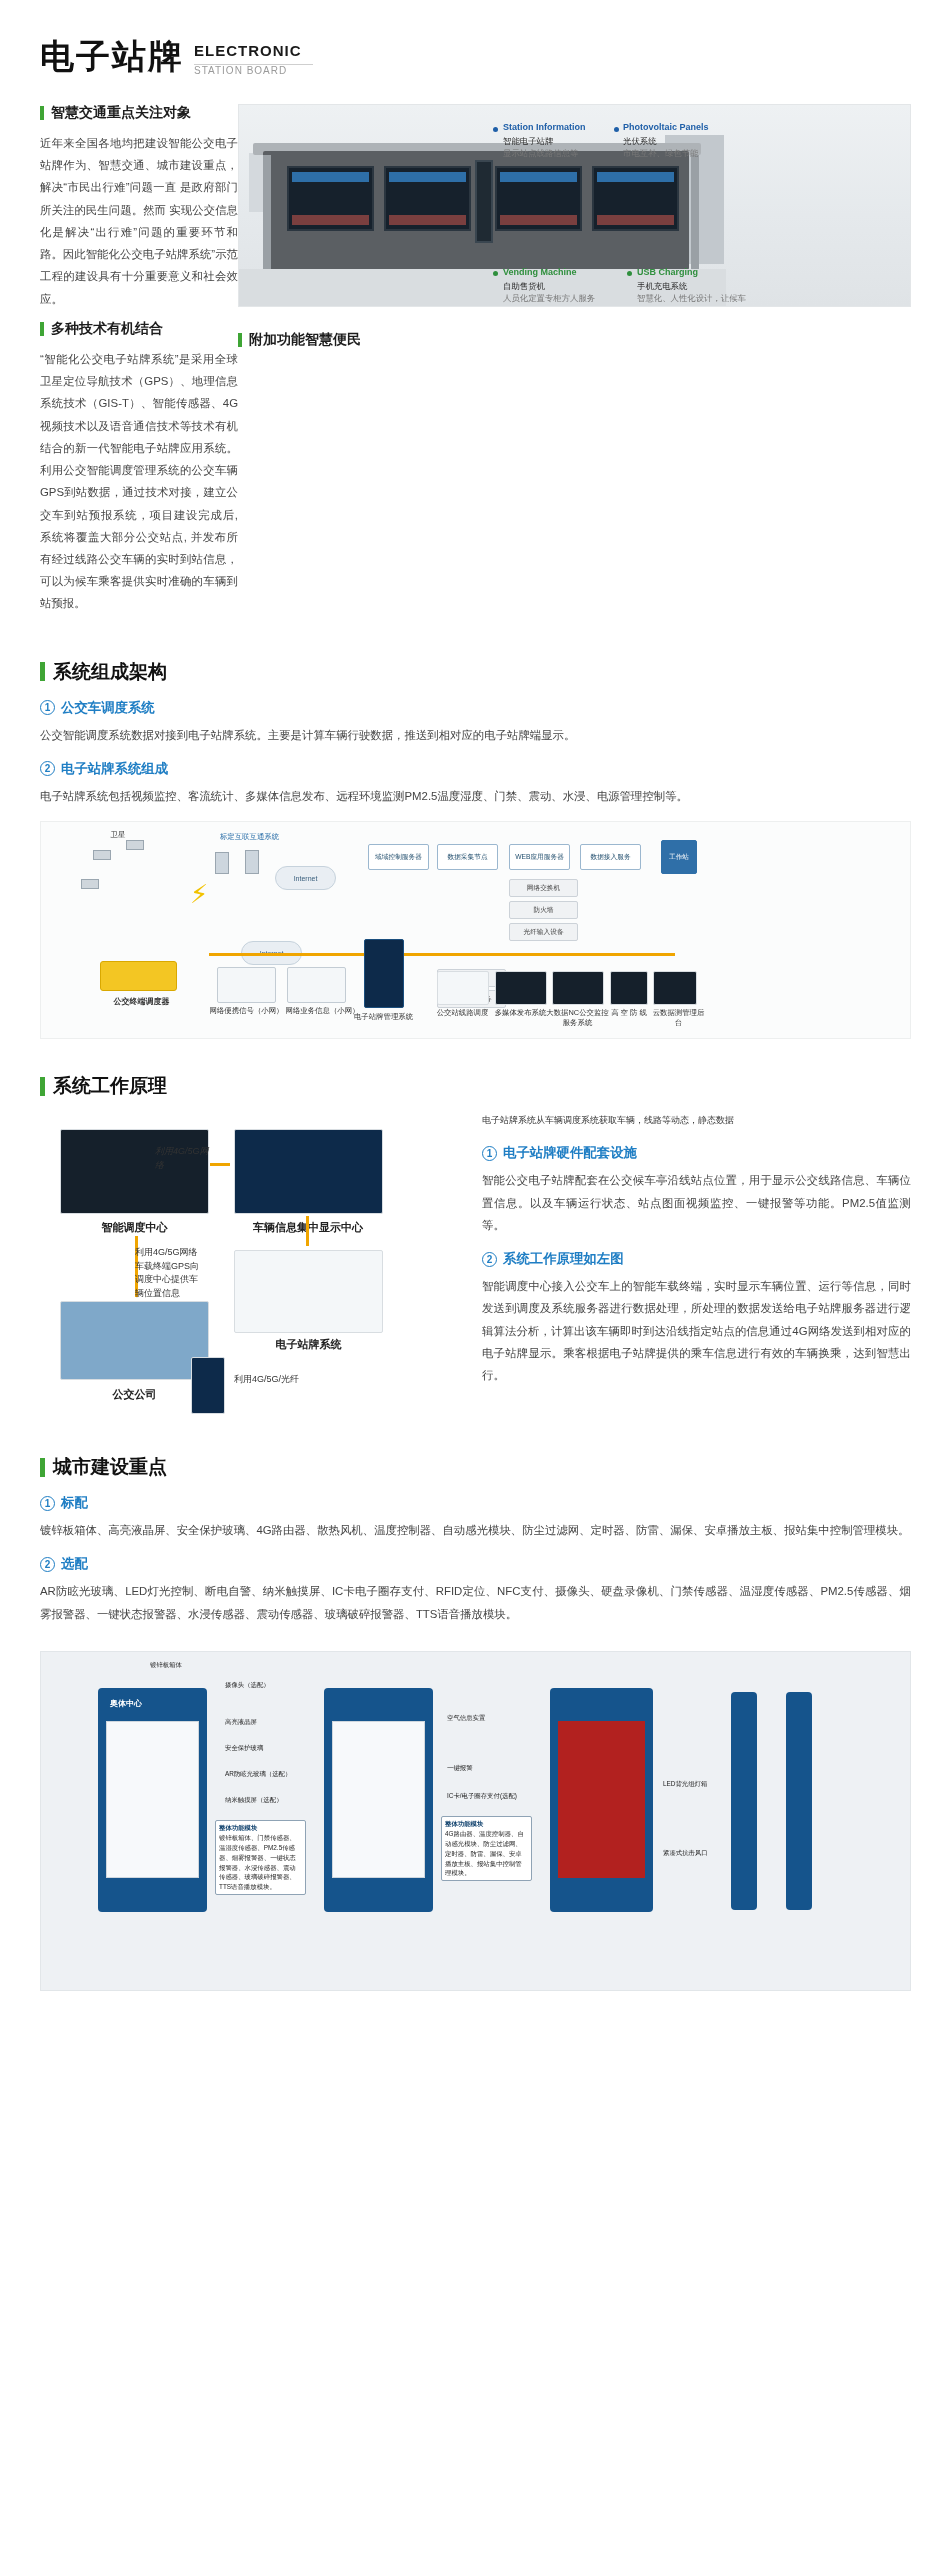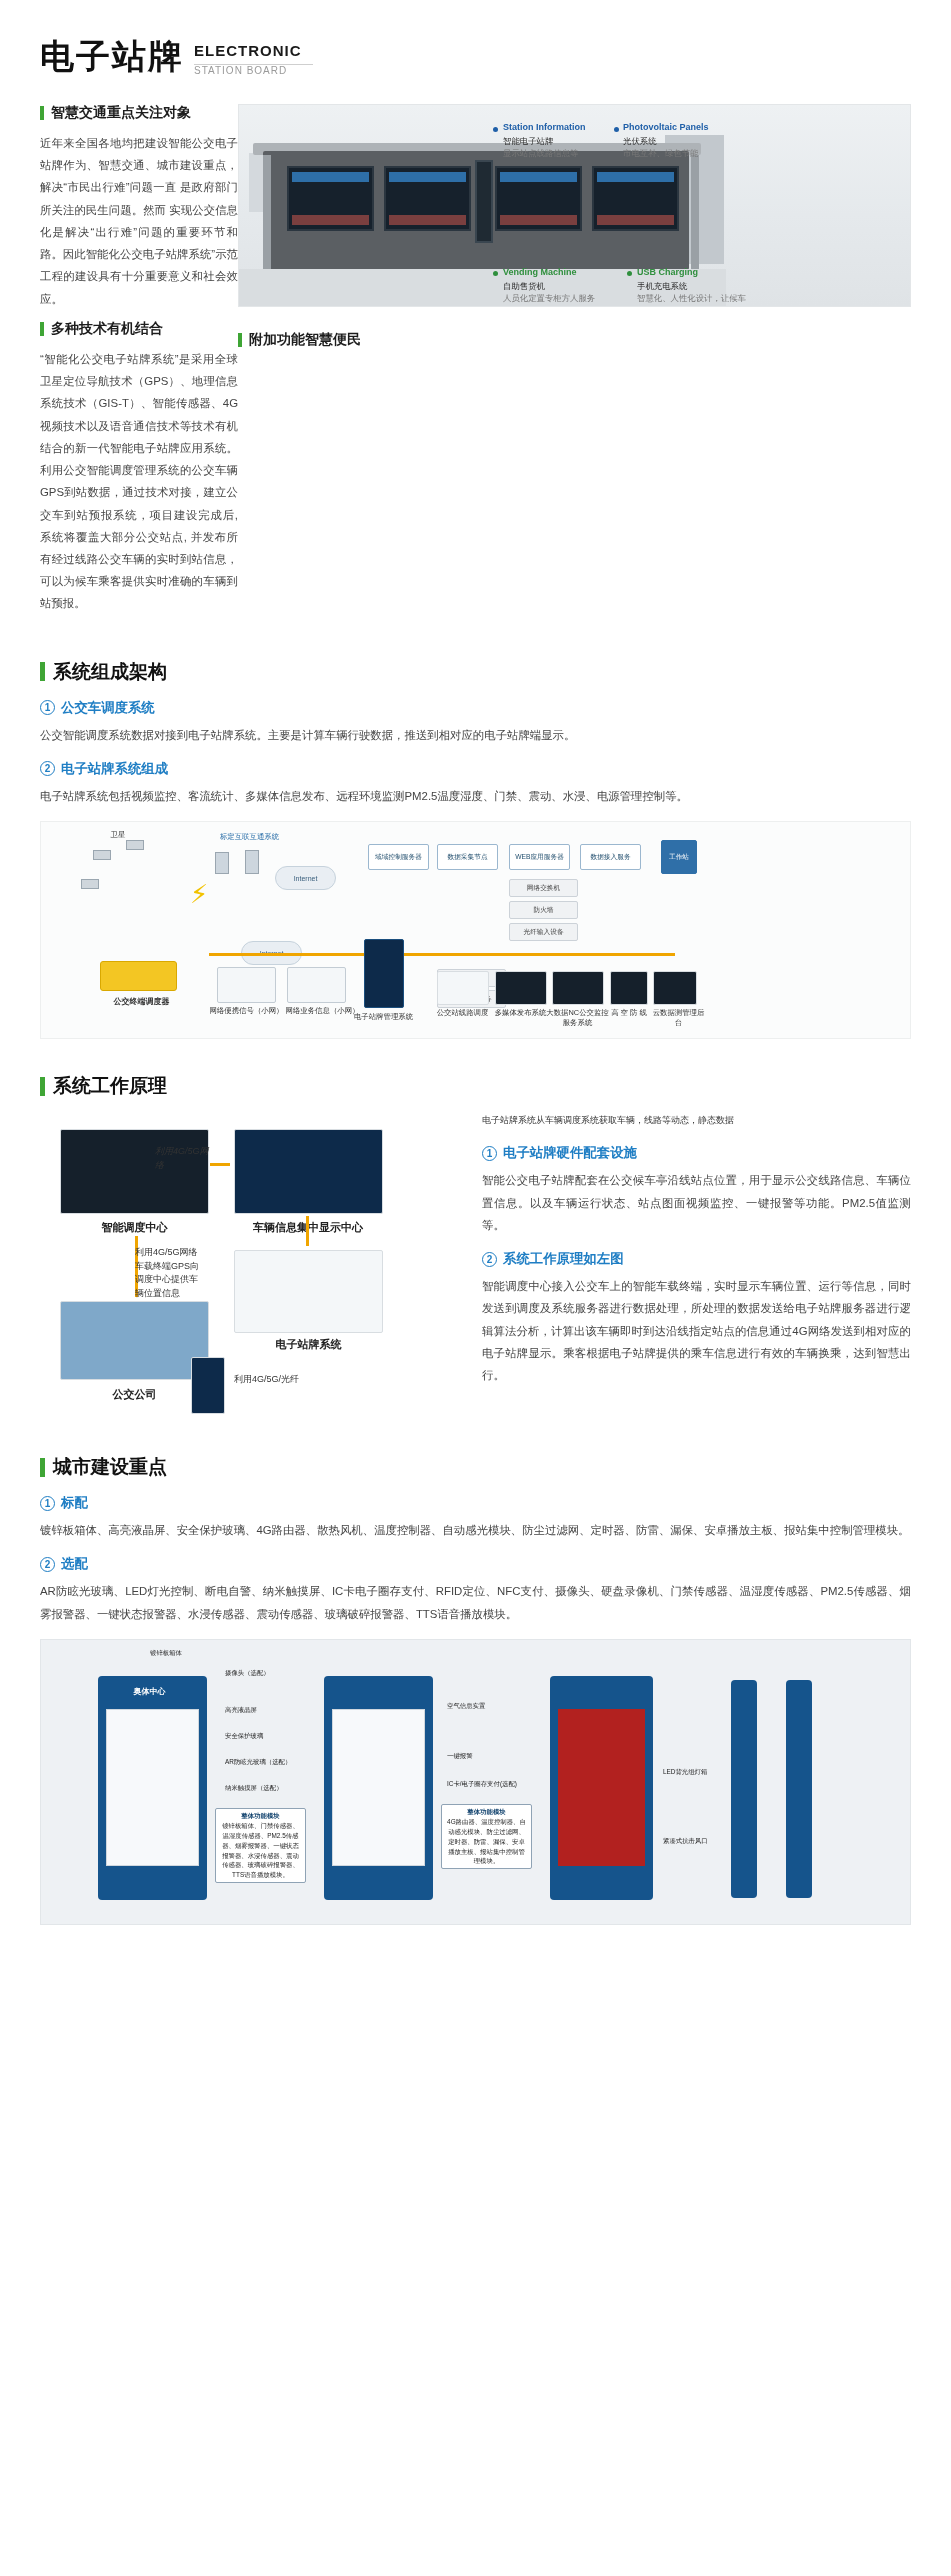--- a/index.html
+++ b/index.html
@@ -75,21 +75,21 @@
   .ph.dark { background:#15202b; }
   .ph.blue { background:#0d2a4a; }
   .ph.white { background:#f4f7f9; }
   .cap { position:absolute; font-size:11px; font-weight:bold; color:#222; text-align:center;}
   .arrow-lbl { position:absolute; font-size:9px; color:#333; line-height:1.5; }
   .arr { position:absolute; background:#f0a500; }
   .arr-h { height:3px; }
   .arr-v { width:3px; }
 
   
-  .fig-hw { height: 286px; margin-top:14px; background:#eef1f4; border:1px solid #e2e6e9;text-align:center;}
+  .fig-hw { height: 340px; margin-top:26px; background:#eef1f4; border:1px solid #e2e6e9;}
   .kb { position:absolute; background:#15548c; border-radius:4px; }
   .kb-screen { position:absolute; background:#f7f9fb; border:1px solid #cfd7de;}
   .kb-ad { position:absolute; background:#b2211f;}
   .hwlbl { position:absolute; font-size:6.4px; color:#1b1b1b; line-height:1.55; }
   .hwlbl.b { font-weight:bold; color:#0d3f6b;}
   .callout { position:absolute; border:1px solid #8fa3b5; background:#fff; border-radius:2px; font-size:6.1px; color:#27414f; padding:2px 3px; line-height:1.5;}
 
   .two-col { display:flex; gap:26px; margin-top: 14px; }
   .two-col .left { width: 416px; flex:0 0 416px; }
   .two-col .right { flex:1; }

